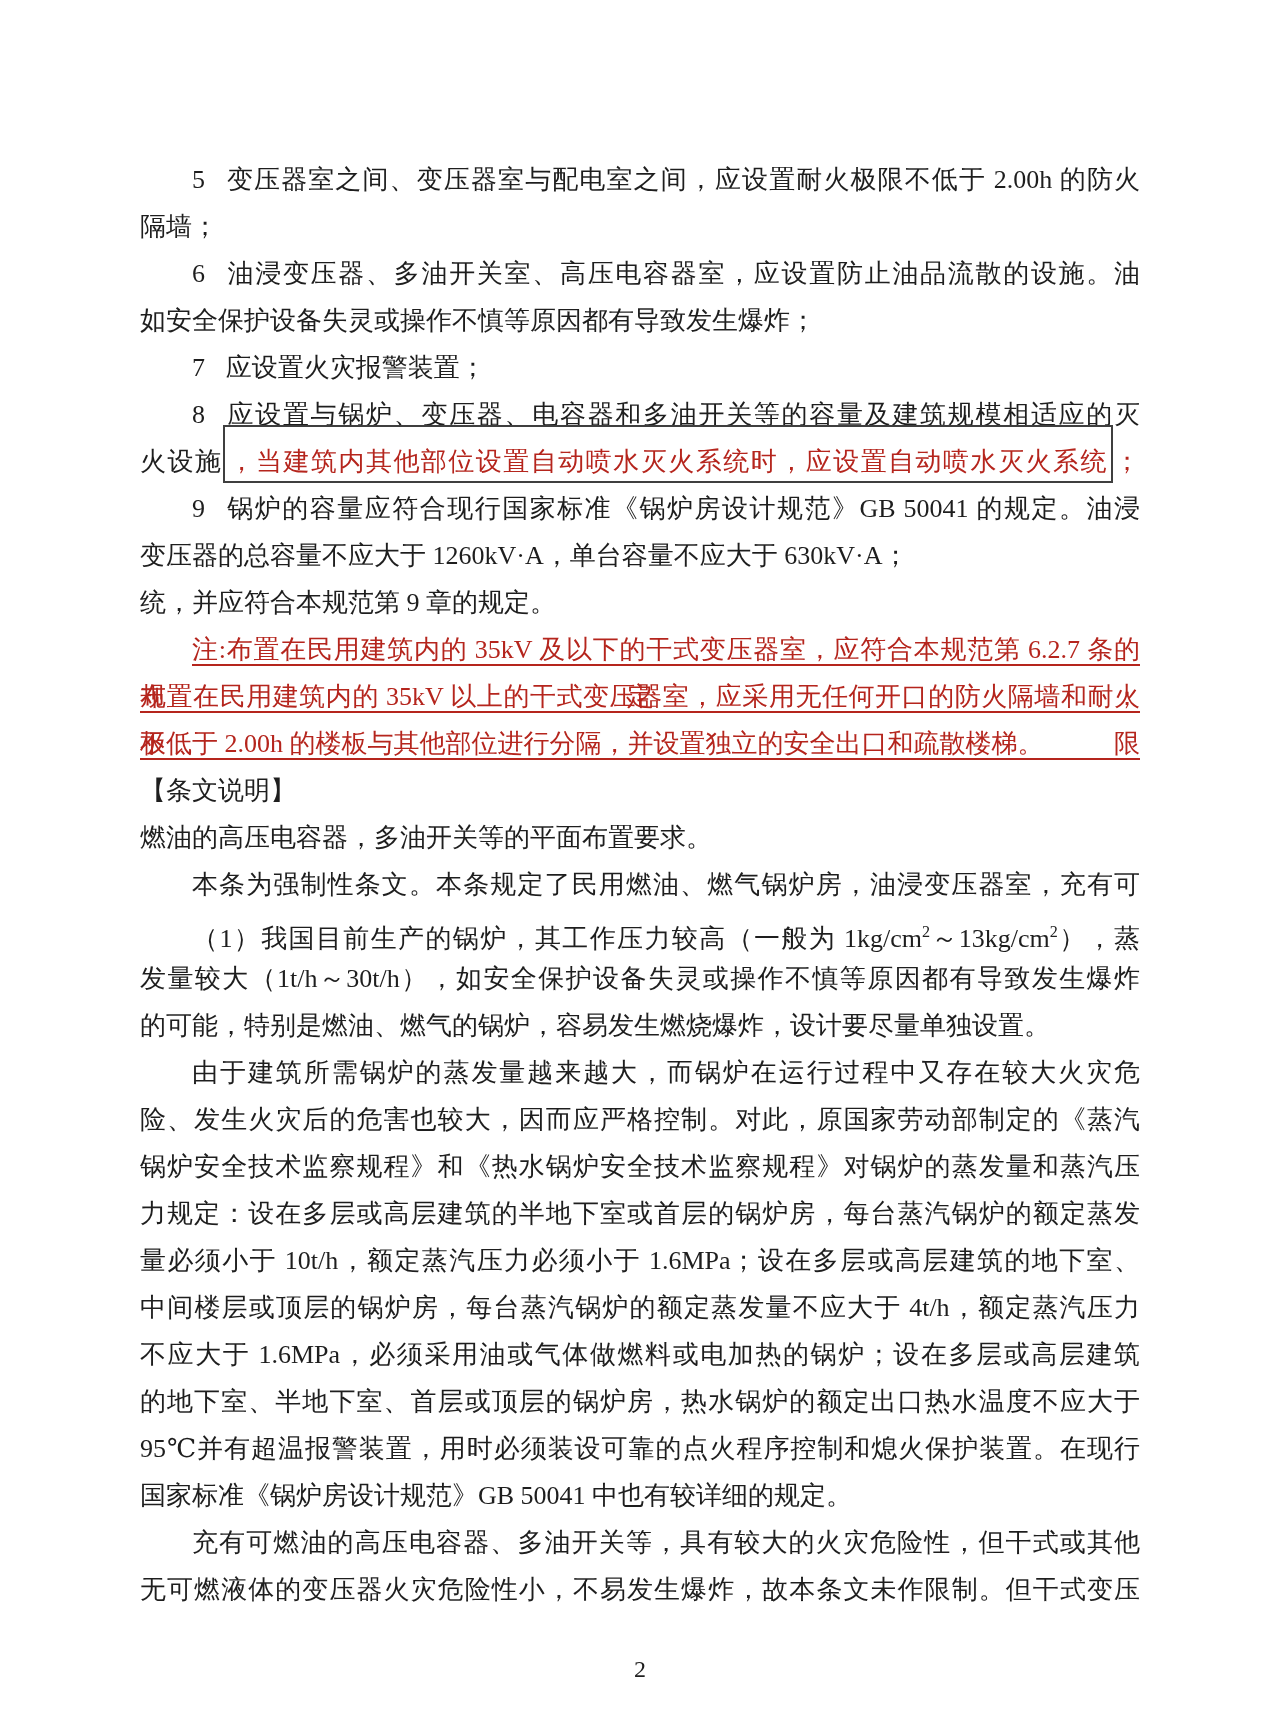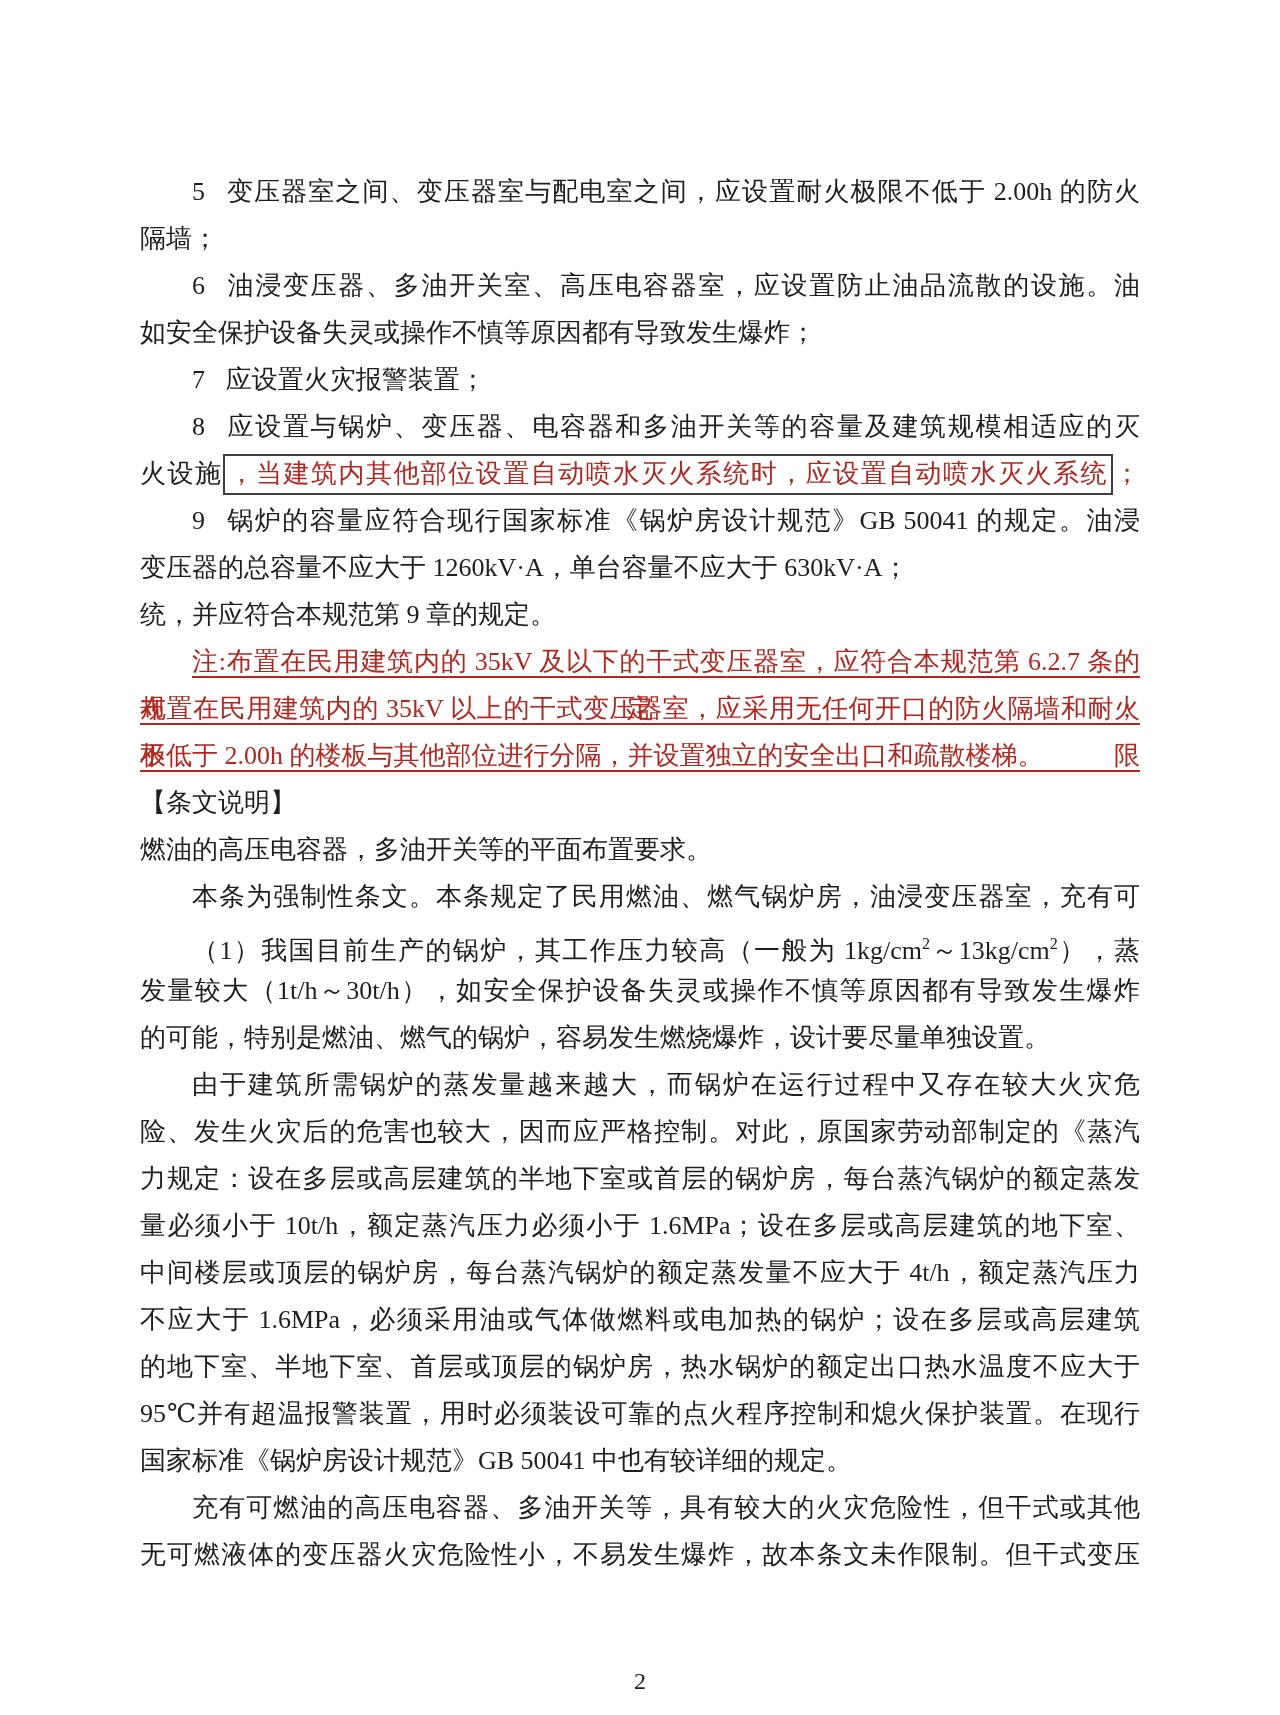--- a/index.html
+++ b/index.html
@@ -12,21 +12,20 @@
     height: 1715px;
     position: relative;
     font-family: "Liberation Serif", "DejaVu Serif", serif;
     color: var(--text-color, #1e1e1e);
     overflow: hidden;
   }
   .page {
     position: absolute;
     inset: 0;
     background: #ffffff;
-    margin-top: 12px;
   }
   .content {
     position: absolute;
     left: 140px;
     top: 156px;
     width: 1000px;
   }
   .line {
     font-size: 26px;
     line-height: 47px;
@@ -49,21 +48,21 @@
   .seg-r {
     color: var(--red-color, #b5251d);
     text-decoration: underline;
     text-decoration-thickness: 2px;
     text-underline-offset: 6px;
   }
   .seg-rn { color: var(--red-color, #b5251d); }
   .seg-rb {
     color: var(--red-color, #b5251d);
     border: 2px solid var(--box-border-color, #3f3f3f);
-    padding: 3px 3px 5px 3px;
+    padding: 20px 3px 5px 3px;
     margin: 0 1px;
   }
   .seg-sup {
     vertical-align: super;
     font-size: 0.62em;
   }
   .footer {
     position: absolute;
     left: 0;
     right: 0;
@@ -92,20 +91,21 @@
       <div class="line just"><span class="seg-r">布置在民用建筑内的 35kV 以上的干式变压器室，应采用无任何开口的防火隔墙和耐火极限</span></div>
       <div class="line"><span class="seg-r">不低于 2.00h 的楼板与其他部位进行分隔，并设置独立的安全出口和疏散楼梯。</span></div>
       <div class="line"><span class="seg-b">【条文说明】</span></div>
       <div class="line"><span class="seg-b">燃油的高压电容器，多油开关等的平面布置要求。</span></div>
       <div class="line just ind"><span class="seg-b">本条为强制性条文。本条规定了民用燃油、燃气锅炉房，油浸变压器室，充有可</span></div>
       <div class="line just ind"><span class="seg-b">（1）我国目前生产的锅炉，其工作压力较高（一般为 1kg/cm</span><span class="seg-sup">2</span><span class="seg-b">～13kg/cm</span><span class="seg-sup">2</span><span class="seg-b">），蒸</span></div>
       <div class="line just"><span class="seg-b">发量较大（1t/h～30t/h），如安全保护设备失灵或操作不慎等原因都有导致发生爆炸</span></div>
       <div class="line"><span class="seg-b">的可能，特别是燃油、燃气的锅炉，容易发生燃烧爆炸，设计要尽量单独设置。</span></div>
       <div class="line just ind"><span class="seg-b">由于建筑所需锅炉的蒸发量越来越大，而锅炉在运行过程中又存在较大火灾危</span></div>
       <div class="line just"><span class="seg-b">险、发生火灾后的危害也较大，因而应严格控制。对此，原国家劳动部制定的《蒸汽</span></div>
+      <div class="line just"><span class="seg-b">锅炉安全技术监察规程》和《热水锅炉安全技术监察规程》对锅炉的蒸发量和蒸汽压</span></div>
       <div class="line just"><span class="seg-b">力规定：设在多层或高层建筑的半地下室或首层的锅炉房，每台蒸汽锅炉的额定蒸发</span></div>
       <div class="line just"><span class="seg-b">量必须小于 10t/h，额定蒸汽压力必须小于 1.6MPa；设在多层或高层建筑的地下室、</span></div>
       <div class="line just"><span class="seg-b">中间楼层或顶层的锅炉房，每台蒸汽锅炉的额定蒸发量不应大于 4t/h，额定蒸汽压力</span></div>
       <div class="line just"><span class="seg-b">不应大于 1.6MPa，必须采用油或气体做燃料或电加热的锅炉；设在多层或高层建筑</span></div>
       <div class="line just"><span class="seg-b">的地下室、半地下室、首层或顶层的锅炉房，热水锅炉的额定出口热水温度不应大于</span></div>
       <div class="line just"><span class="seg-b">95℃并有超温报警装置，用时必须装设可靠的点火程序控制和熄火保护装置。在现行</span></div>
       <div class="line"><span class="seg-b">国家标准《锅炉房设计规范》GB 50041 中也有较详细的规定。</span></div>
       <div class="line just ind"><span class="seg-b">充有可燃油的高压电容器、多油开关等，具有较大的火灾危险性，但干式或其他</span></div>
       <div class="line just"><span class="seg-b">无可燃液体的变压器火灾危险性小，不易发生爆炸，故本条文未作限制。但干式变压</span></div>
     </div>

